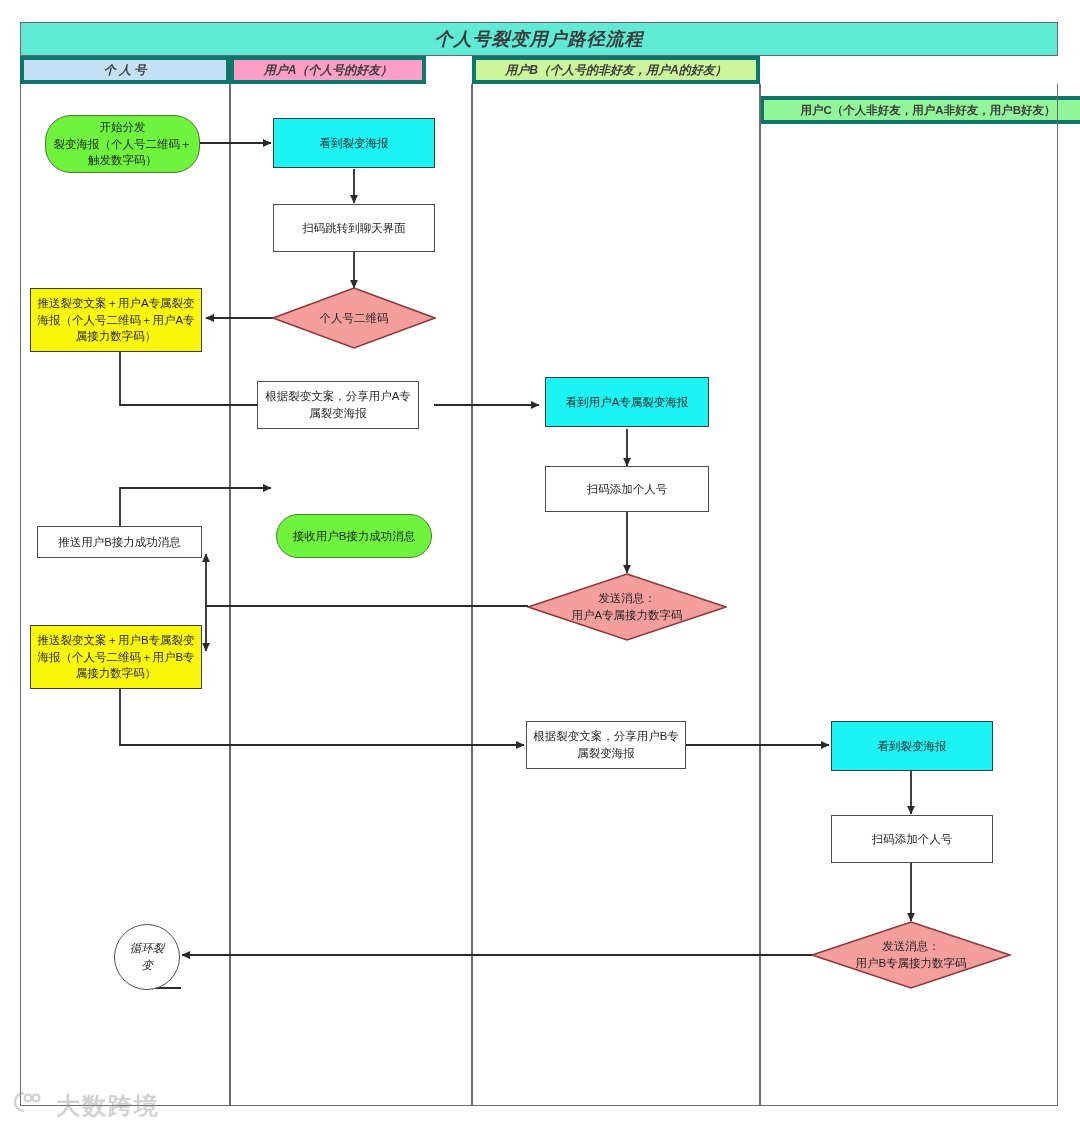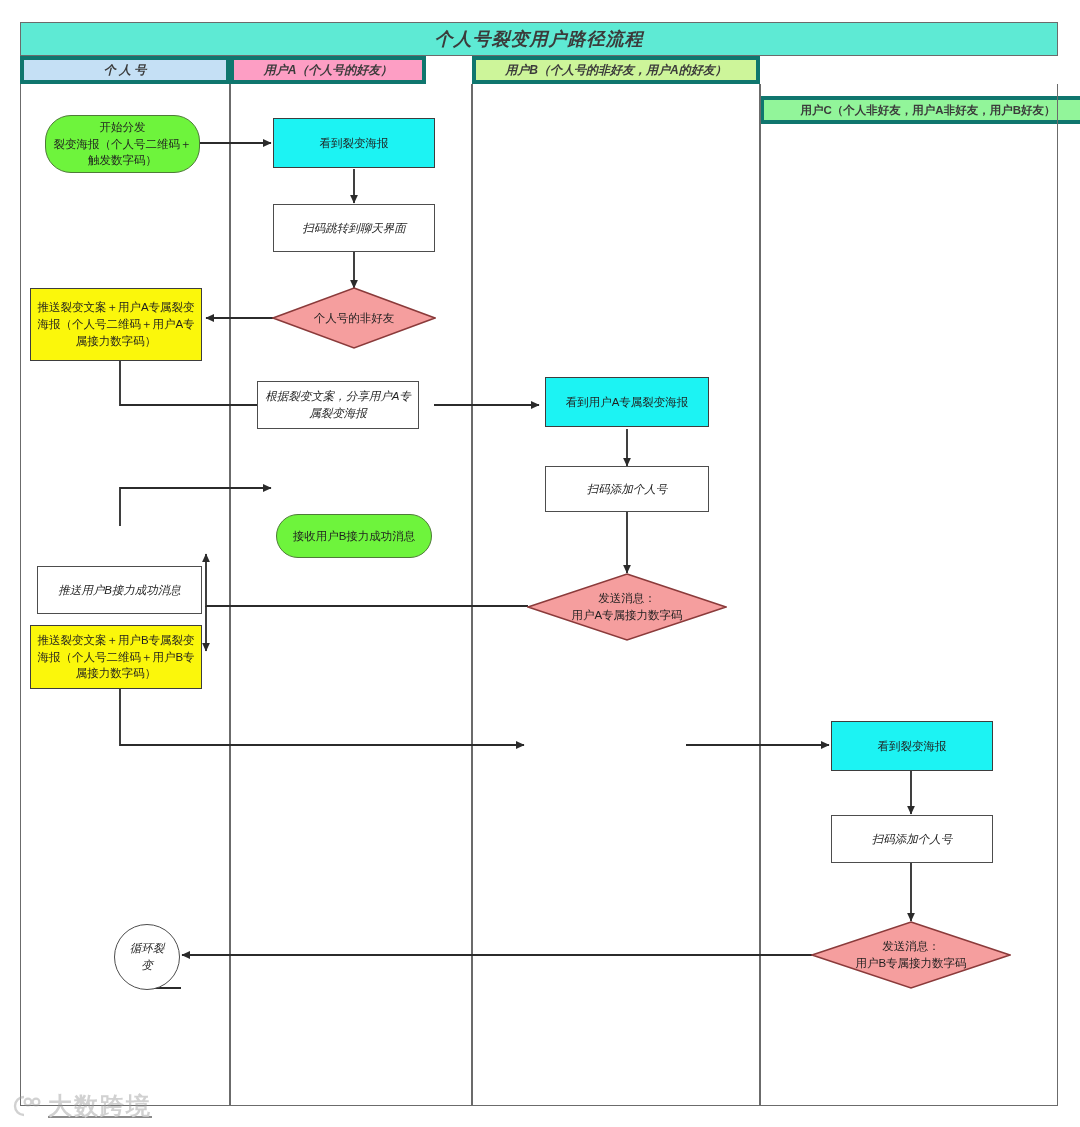--- a/index.html
+++ b/index.html
@@ -97,21 +97,21 @@
     justify-content: center;
     text-align: center;
     border: 1.6px solid #4d4d4d;
     color: #1f1f1f;
     font-size: 11.5px;
     line-height: 1.45;
     padding: 2px 5px;
     white-space: pre-line;
     z-index: 5;
   }
-  .node.rect     { border-radius: 0; background: #ffffff; font-style: italic; }
+  .node.rect     { border-radius: 0; background: #ffffff; }
   .node.cyan     { background: #1cf3f3; border-color: #3d3d3d; }
   .node.yellow   { background: #fbf70b; border-color: #3d3d3d; }
   .node.green    { background: #6ef43c; border-color: #4e7b38; border-radius: 26px; }
   .node.circle   { border-radius: 50%; background: #ffffff; border-color: #4d4d4d; font-style: italic; }
 
   
   .diamond {
     position: absolute;
     z-index: 5;
   }
@@ -140,25 +140,23 @@
     z-index: 2;
     pointer-events: none;
   }
 
   
   .watermark {
     position: absolute;
     left: 12px;
     top: 1090px;
     display: flex;
-    align-items: center;
-    gap: 6px;
+    gap: 14px;
     opacity: 0.45;
     z-index: 8;
-    text-decoration: underline;
   }
   .watermark .wm-text {
     font-size: 24px;
     font-weight: bold;
     color: #9a9a9a;
     letter-spacing: 2px;
   }
 </style>
 </head>
 <body>
@@ -228,56 +226,57 @@
 
       <path d="M812,955 L182,955" marker-end="url(#ah)"></path>
 
       <path d="M145,988 L181,988"></path>
     </g>
   </svg>
 
   <div class="node green" style="left:45px; top:115px; width:155px; height:58px; border-radius:26px;">开始分发
 裂变海报（个人号二维码＋触发数字码）</div>
 
-  <div class="node yellow" style="left:30px; top:288px; width:172px; height:73px;">推送裂变文案＋用户A专属裂变海报（个人号二维码＋用户A专属接力数字码）</div>
-
-  <div class="node rect" style="left:37px; top:526px; width:165px; height:48px;margin-top:40px;">推送用户B接力成功消息</div>
+  <div class="node yellow" style="left:30px; top:288px; width:172px; height:64px;">推送裂变文案＋用户A专属裂变海报（个人号二维码＋用户A专属接力数字码）</div>
+
+  <div class="node rect" style="left:37px; top:526px; width:165px; height:32px;">推送用户B接力成功消息</div>
 
   <div class="node yellow" style="left:30px; top:625px; width:172px; height:64px;">推送裂变文案＋用户B专属裂变海报（个人号二维码＋用户B专属接力数字码）</div>
 
   <div class="node circle" style="left:114px; top:924px; width:66px; height:66px; font-size:11.5px;">循环裂
 变</div>
 
   <div class="node cyan" style="left:273px; top:118px; width:162px; height:50px;">看到裂变海报</div>
 
   <div class="node rect" style="left:273px; top:204px; width:162px; height:48px;">扫码跳转到聊天界面</div>
 
   <div class="diamond" style="left:272px; top:287px; width:164px; height:62px;">
     <svg width="164" height="62" viewBox="0 0 164 62">
       <polygon points="82,1 163,31 82,61 1,31" fill="#f59e9e" stroke="#8a3a3a" stroke-width="1.6"></polygon>
     </svg>
-    <div class="dlabel">个人号的非好友</div>
+    <div class="dlabel">个人号二维码</div>
   </div>
 
   <div class="node rect" style="left:257px; top:381px; width:162px; height:48px;">根据裂变文案，分享用户A专属裂变海报</div>
 
   <div class="node green" style="left:276px; top:466px; width:156px; height:44px; border-radius:22px;margin-top:48px;">接收用户B接力成功消息</div>
 
   <div class="node cyan" style="left:545px; top:377px; width:164px; height:50px;">看到用户A专属裂变海报</div>
 
   <div class="node rect" style="left:545px; top:466px; width:164px; height:46px;">扫码添加个人号</div>
 
   <div class="diamond" style="left:527px; top:573px; width:200px; height:68px;">
     <svg width="200" height="68" viewBox="0 0 200 68">
       <polygon points="100,1 199,34 100,67 1,34" fill="#f59e9e" stroke="#8a3a3a" stroke-width="1.6"></polygon>
     </svg>
     <div class="dlabel">发送消息：
 用户A专属接力数字码</div>
   </div>
 
+  <div class="node rect" style="left:526px; top:721px; width:160px; height:48px;">根据裂变文案，分享用户B专属裂变海报</div>
 
   <div class="node cyan" style="left:831px; top:721px; width:162px; height:50px;">看到裂变海报</div>
 
   <div class="node rect" style="left:831px; top:815px; width:162px; height:48px;">扫码添加个人号</div>
 
   <div class="diamond" style="left:811px; top:921px; width:200px; height:68px;">
     <svg width="200" height="68" viewBox="0 0 200 68">
       <polygon points="100,1 199,34 100,67 1,34" fill="#f59e9e" stroke="#8a3a3a" stroke-width="1.6"></polygon>
     </svg>
     <div class="dlabel">发送消息：

